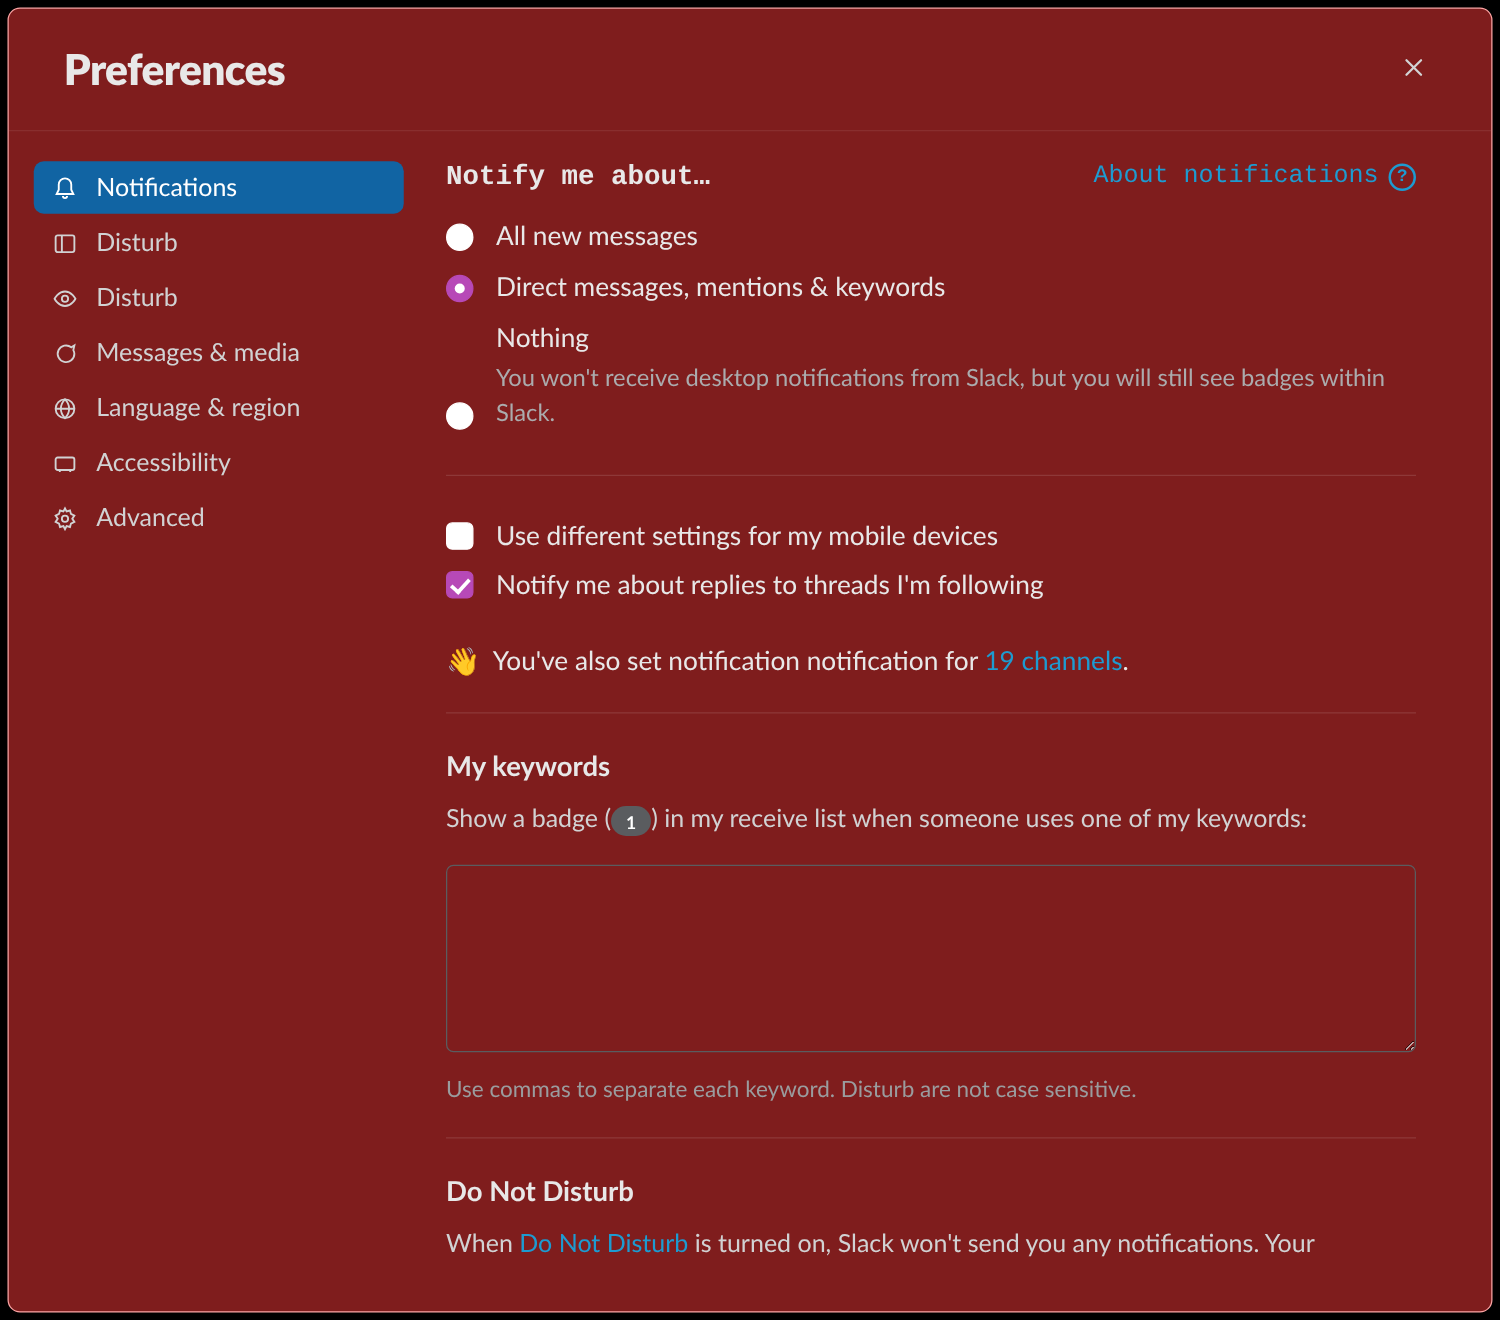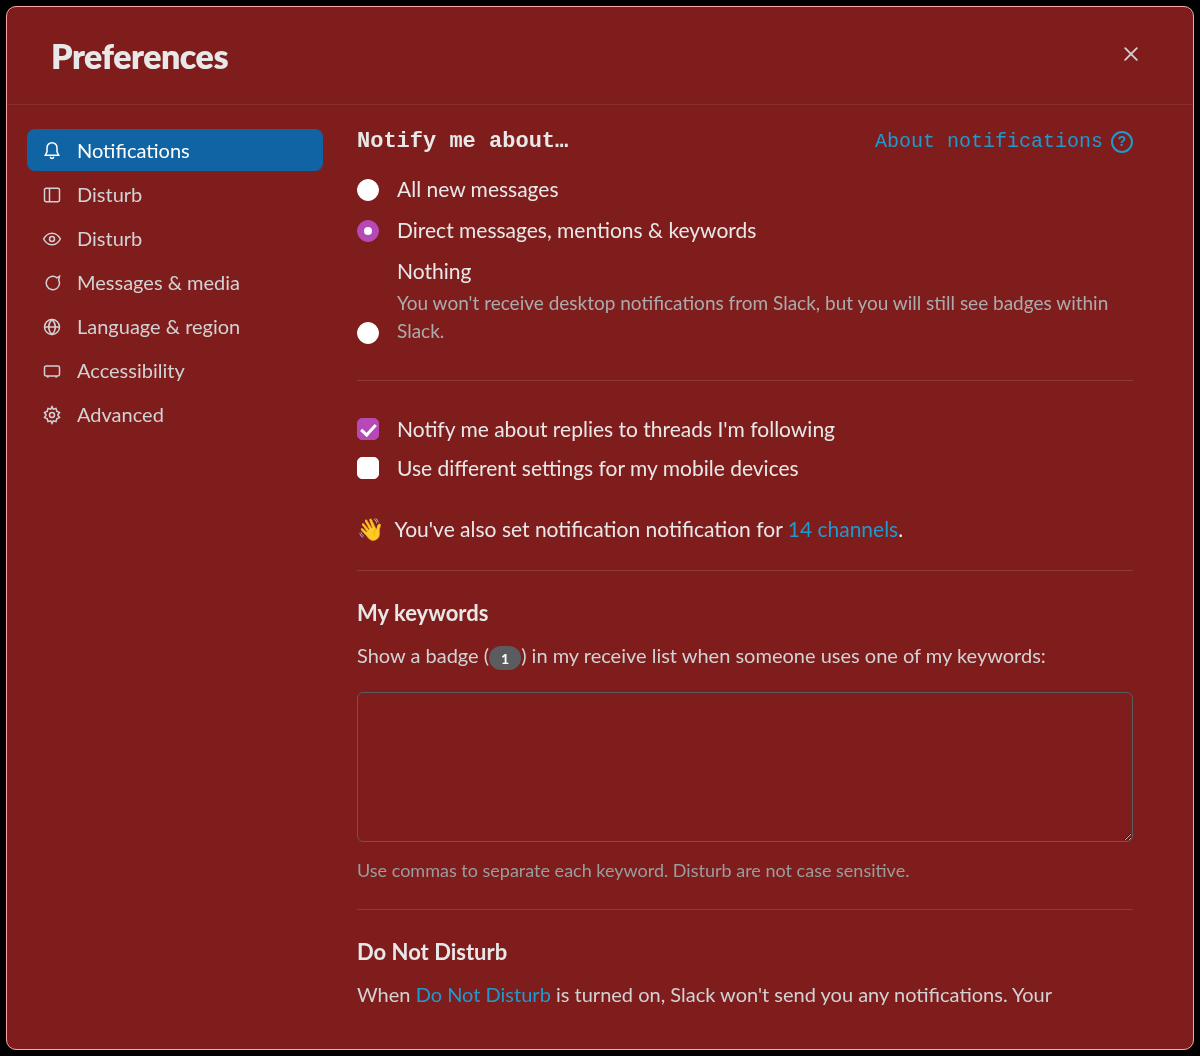--- a/index.html
+++ b/index.html
@@ -363,33 +363,33 @@
           <div class="radio"></div>
           <div style="flex:1">
             <div class="radio-label">Nothing</div>
             <div class="radio-sub">You won't receive desktop notifications from Slack, but you will still see badges within Slack.</div>
           </div>
         </div>
 
         <div class="divider"></div>
 
         <div class="check-row">
+          <div class="checkbox"></div>
+          <div class="check-label">Use different settings for my mobile devices</div>
+        </div>
+
+        <div class="check-row">
           <div class="checkbox checked"></div>
           <div class="check-label">Notify me about replies to threads I'm following</div>
-        </div>
-
-        <div class="check-row">
-          <div class="checkbox"></div>
-          <div class="check-label">Use different settings for my mobile devices</div>
         </div>
 
         <div class="info-line">
           <span class="emoji">👋</span>
           <span>
-            <span>You've also set notification notification for </span><span class="link">14 channels</span><span>.</span>
+            <span>You've also set notification notification for </span><span class="link">19 channels</span><span>.</span>
           </span>
         </div>
 
         <div class="divider"></div>
 
         <div class="section-title">My keywords</div>
         <div class="keywords-desc">
           <span>Show a badge (</span><span class="badge-pill">1</span><span>) in my receive list when someone uses one of my keywords:</span>
         </div>
         <textarea class="keywords-textarea" value="" style=""></textarea>

